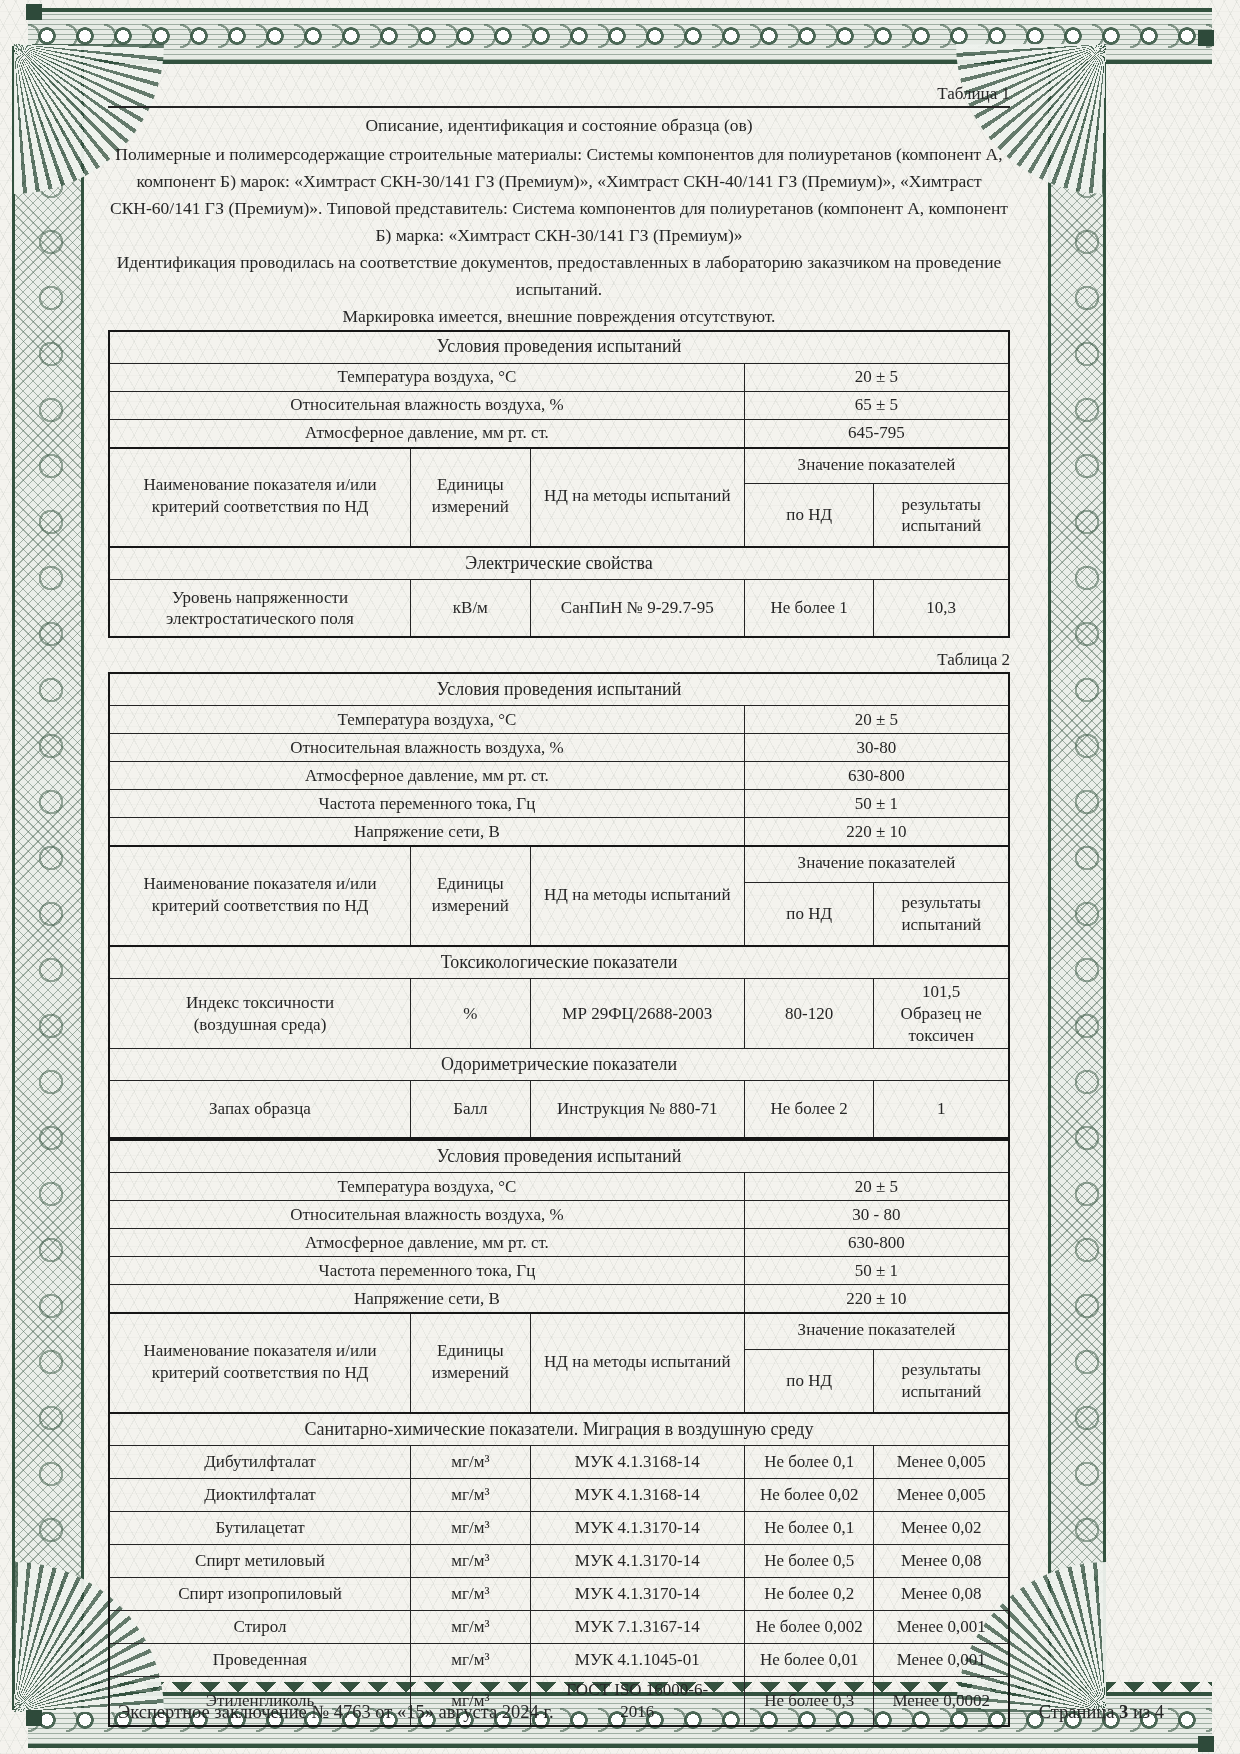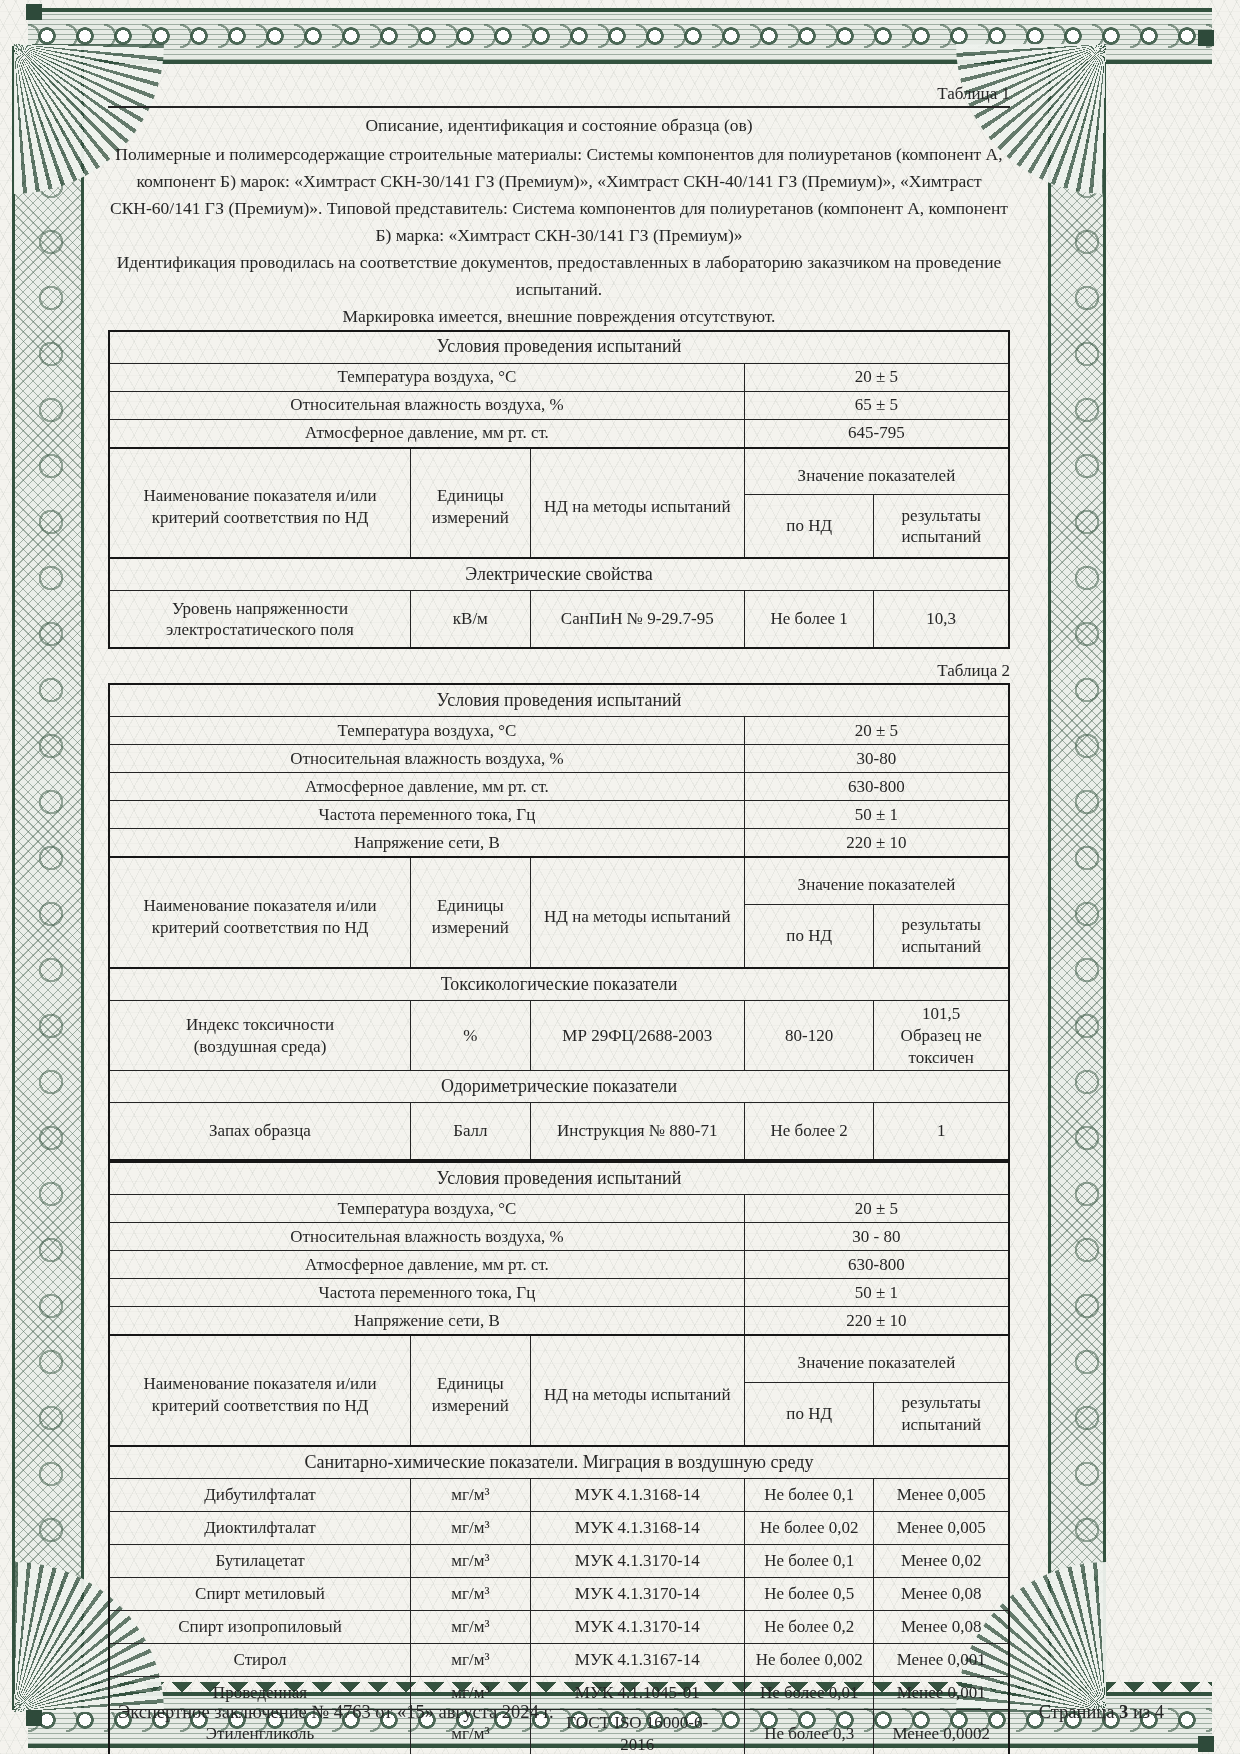--- a/index.html
+++ b/index.html
@@ -68,21 +68,21 @@
   .intro p{margin:0;text-align:center;font-size:17.5px;line-height:1.54;}
   .intro .title{margin-bottom:2px;}
   table.grid{border-collapse:collapse;width:100%;border:2.2px solid #161616;table-layout:fixed;}
   table.grid td{
     border:1.4px solid #242424;text-align:center;vertical-align:middle;
     font-size:17px;line-height:1.28;padding:2px 6px;white-space:pre-line;
   }
   tr.sec td{height:27px;font-size:18px;}
   tr.cond td{height:23px;}
   tr.thick td{border-top:2.4px solid #161616;}
-  tr.hdr1 td{padding-top:16px;padding-bottom:8px;}
+  tr.hdr1 td{padding-top:5px;padding-bottom:8px;}
   tr.hdr2 td{height:58px;}
   tr.data td{height:52px;}
   tr.row td{height:28px;}
   .footer{
     position:absolute;left:118px;top:1702px;width:1046px;
     display:flex;justify-content:space-between;font-size:18.5px;
   }
   .footer b{font-weight:bold;}
 </style>
 </head>
@@ -308,21 +308,21 @@
     <tr class="row">
       <td>Спирт изопропиловый</td>
       <td>мг/м³</td>
       <td>МУК 4.1.3170-14</td>
       <td>Не более 0,2</td>
       <td>Менее 0,08</td>
     </tr>
     <tr class="row">
       <td>Стирол</td>
       <td>мг/м³</td>
-      <td>МУК 4.1.3167-14</td>
+      <td>МУК 7.1.3167-14</td>
       <td>Не более 0,002</td>
       <td>Менее 0,001</td>
     </tr>
     <tr class="row">
       <td>Проведенная</td>
       <td>мг/м³</td>
       <td>МУК 4.1.1045-01</td>
       <td>Не более 0,01</td>
       <td>Менее 0,001</td>
     </tr>

